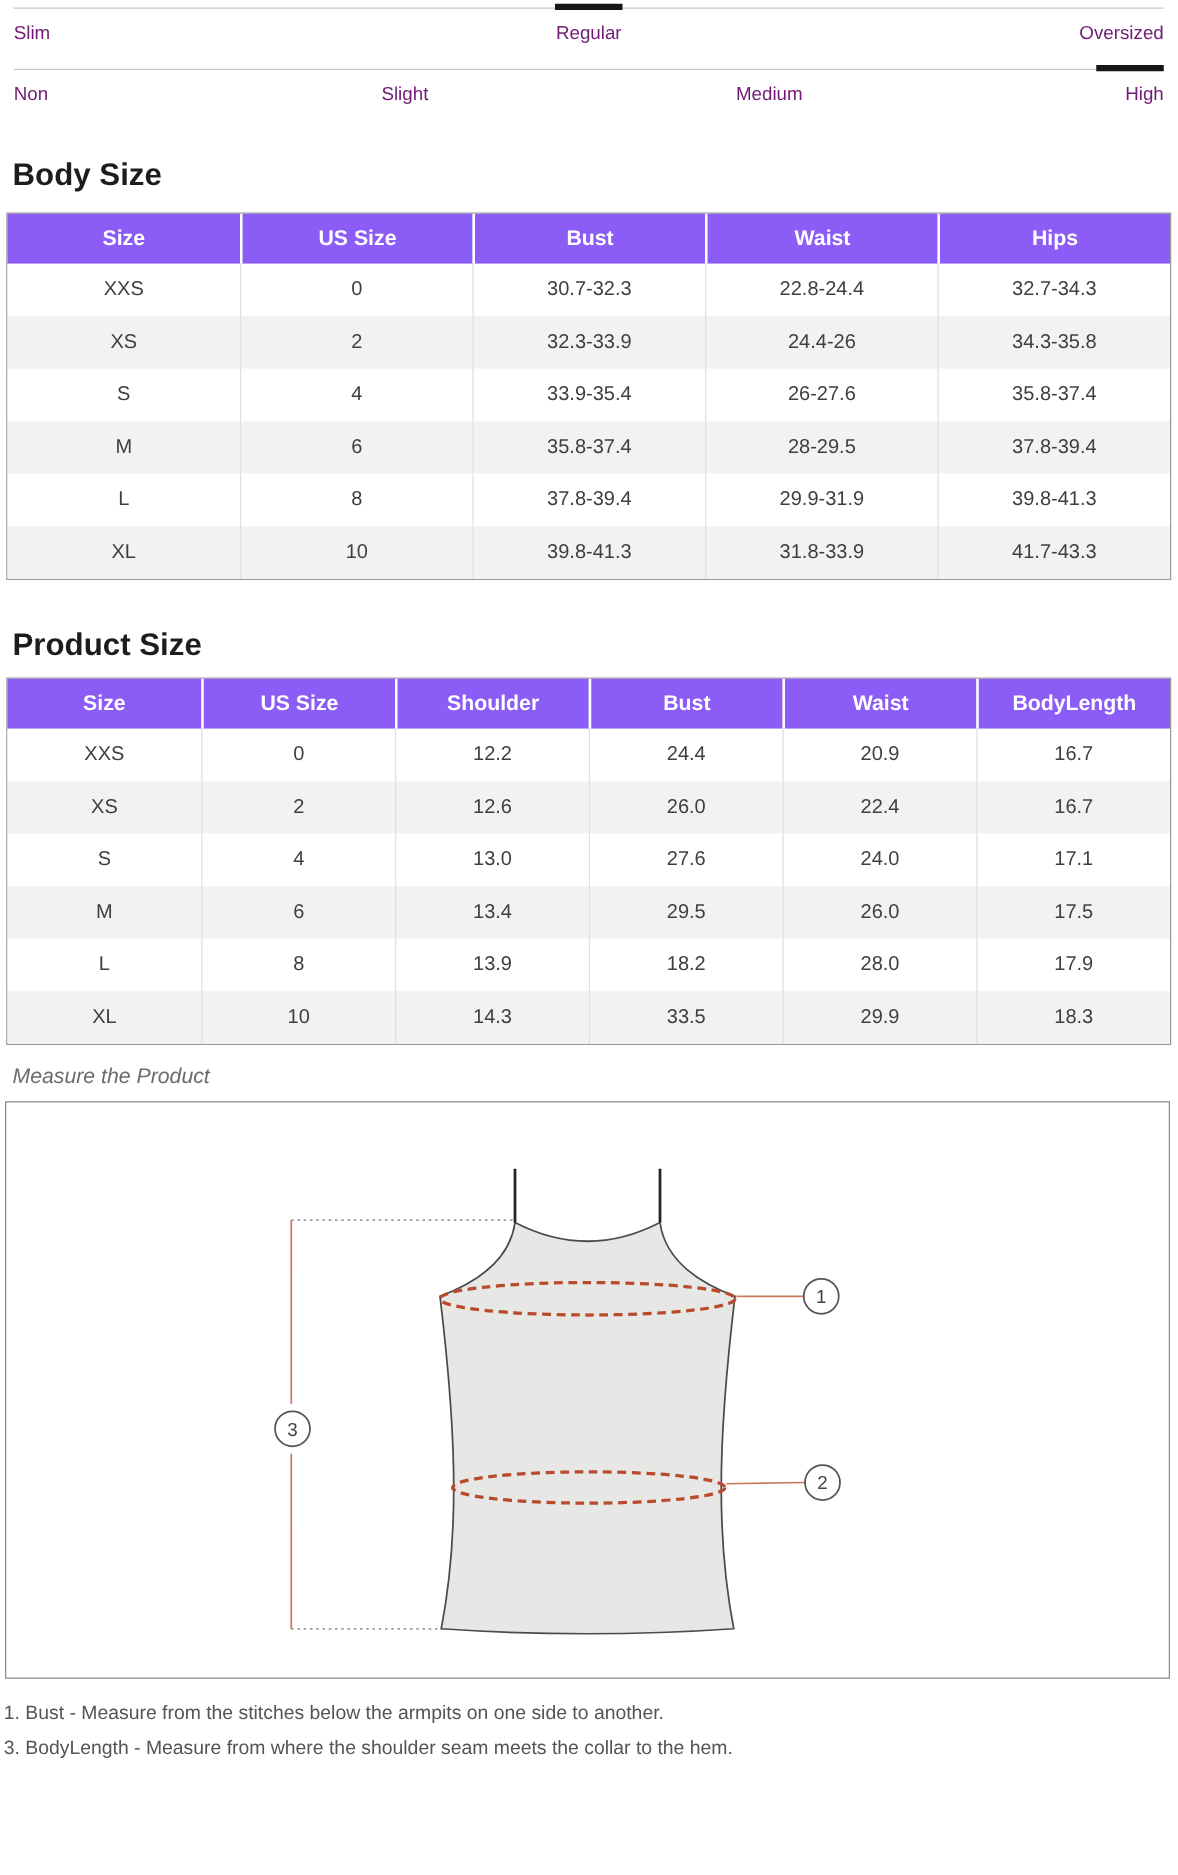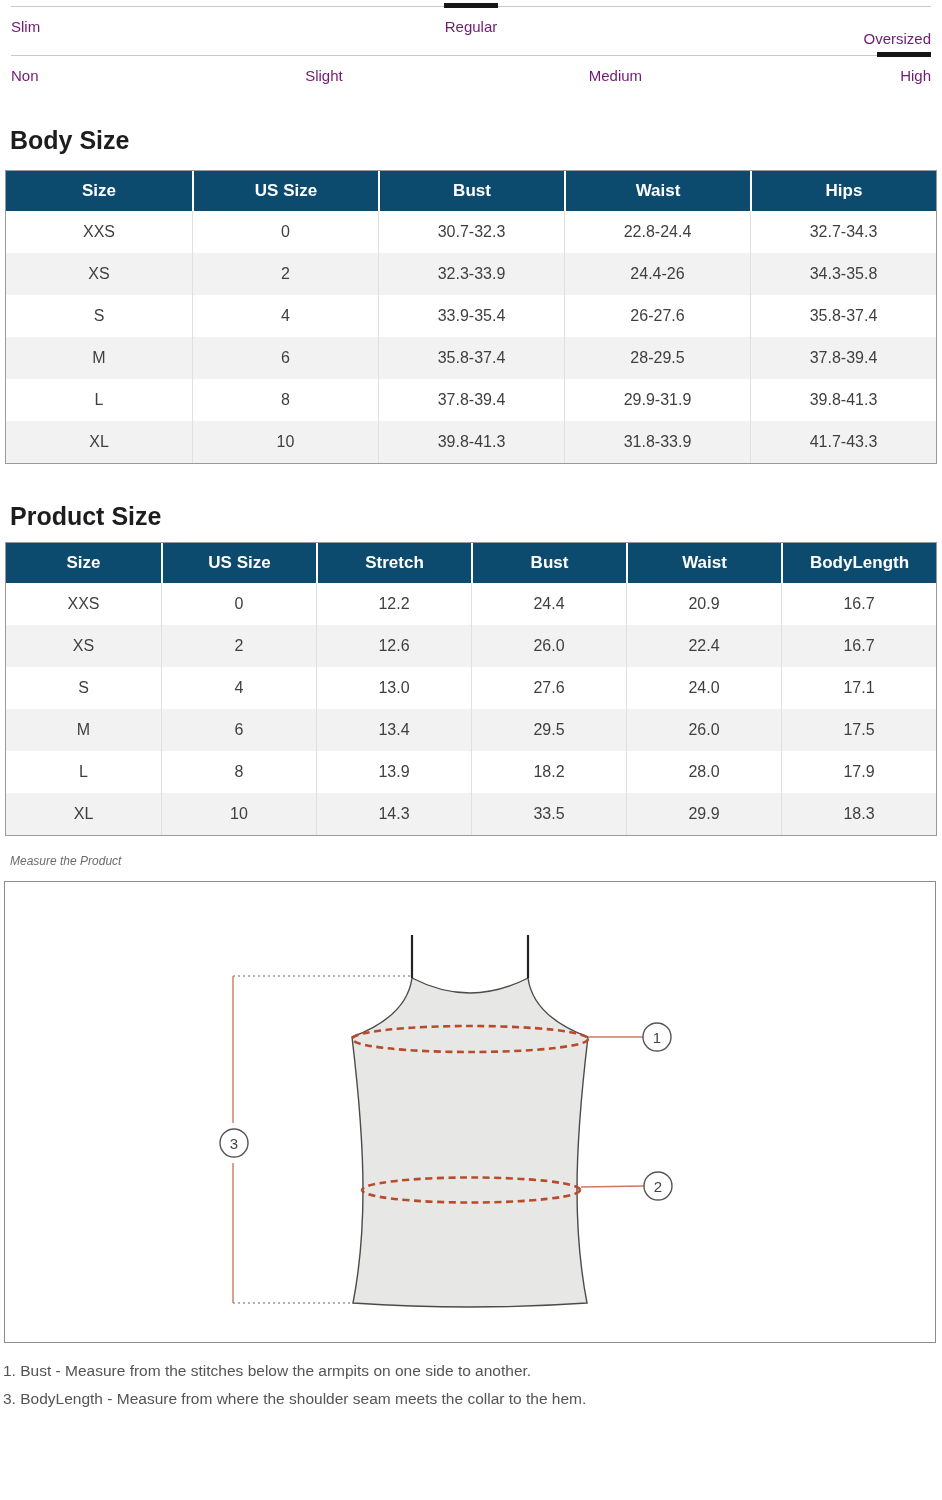--- a/index.html
+++ b/index.html
@@ -20,48 +20,48 @@
   
   h2.section-title{font-size:25px;line-height:22px;font-weight:bold;color:#1d1d1d;margin:44px 0 0 10px;}
   h2.section-title.second{margin-top:41px;}
   
   table.size-table{
     border-collapse:separate;border-spacing:0;width:932px;margin:19px 0 0 5px;
     border:1px solid #9a9a9a;table-layout:fixed;
   }
   table.size-table.second{margin-top:15px;}
   .size-table th{
-    background:#0c4a6e;color:#ffffff;font-weight:bold;font-size:17px;height:40px;
+    background:#8b5cf6;color:#ffffff;font-weight:bold;font-size:17px;height:40px;
     text-align:center;padding:0;
   }
   .size-table th + th{border-left:2px solid #ffffff;}
   .size-table td{
     font-size:16px;color:#3f3f3f;height:42px;text-align:center;padding:0;background:#ffffff;
   }
   .size-table td + td{border-left:1px solid #e0e0e0;}
   .size-table tbody tr:nth-child(even) td{background:#f2f2f2;}
   
-  .measure-title{font-style:italic;font-size:12px;color:#6b6b6b;line-height:18px;margin:16px 0 0 10px;}
+  .measure-title{font-style:italic;font-size:17px;color:#6b6b6b;line-height:18px;margin:16px 0 0 10px;}
   .diagram-box{width:932px;height:462px;border:1px solid #8c8c8c;margin:11px 0 0 4px;box-sizing:border-box;background:#ffffff;}
   .diagram-box svg{display:block;}
   .notes{margin:14px 0 0 3px;font-size:15.5px;color:#545454;}
   .notes div{line-height:28px;}
 </style>
 </head>
 <body>
 
 <div class="sliders">
   <div class="slider">
     <div class="track">
       <div class="marker" style="left: 50%; transform: translateX(-50%);"></div>
     </div>
     <div class="options">
         <span style="left: 0%; transform: translateX(0%);">Slim</span>
         <span style="left: 50%; transform: translateX(-50%);">Regular</span>
-        <span style="left: 100%; transform: translateX(-100%); margin-top: 12px;">Oversized</span>
+        <span style="left: 100%; transform: translateX(-100%);">Oversized</span>
       </div>
   </div>
   <div class="slider">
     <div class="track">
       <div class="marker" style="left: 100%; transform: translateX(-100%);"></div>
     </div>
     <div class="options">
         <span style="left: 0%; transform: translateX(0%);">Non</span>
         <span style="left: 33.3333%; transform: translateX(-33.3333%);">Slight</span>
         <span style="left: 66.6667%; transform: translateX(-66.6667%);">Medium</span>
@@ -126,21 +126,21 @@
       </tr>
     </tbody>
 </table>
 
 <h2 class="section-title second">Product Size</h2>
 <table class="size-table second">
   <thead>
       <tr>
         <th>Size</th>
         <th>US Size</th>
-        <th>Stretch</th>
+        <th>Shoulder</th>
         <th>Bust</th>
         <th>Waist</th>
         <th>BodyLength</th>
       </tr>
     </thead>
   <tbody>
       <tr>
         <td>XXS</td>
         <td>0</td>
         <td>12.2</td>

